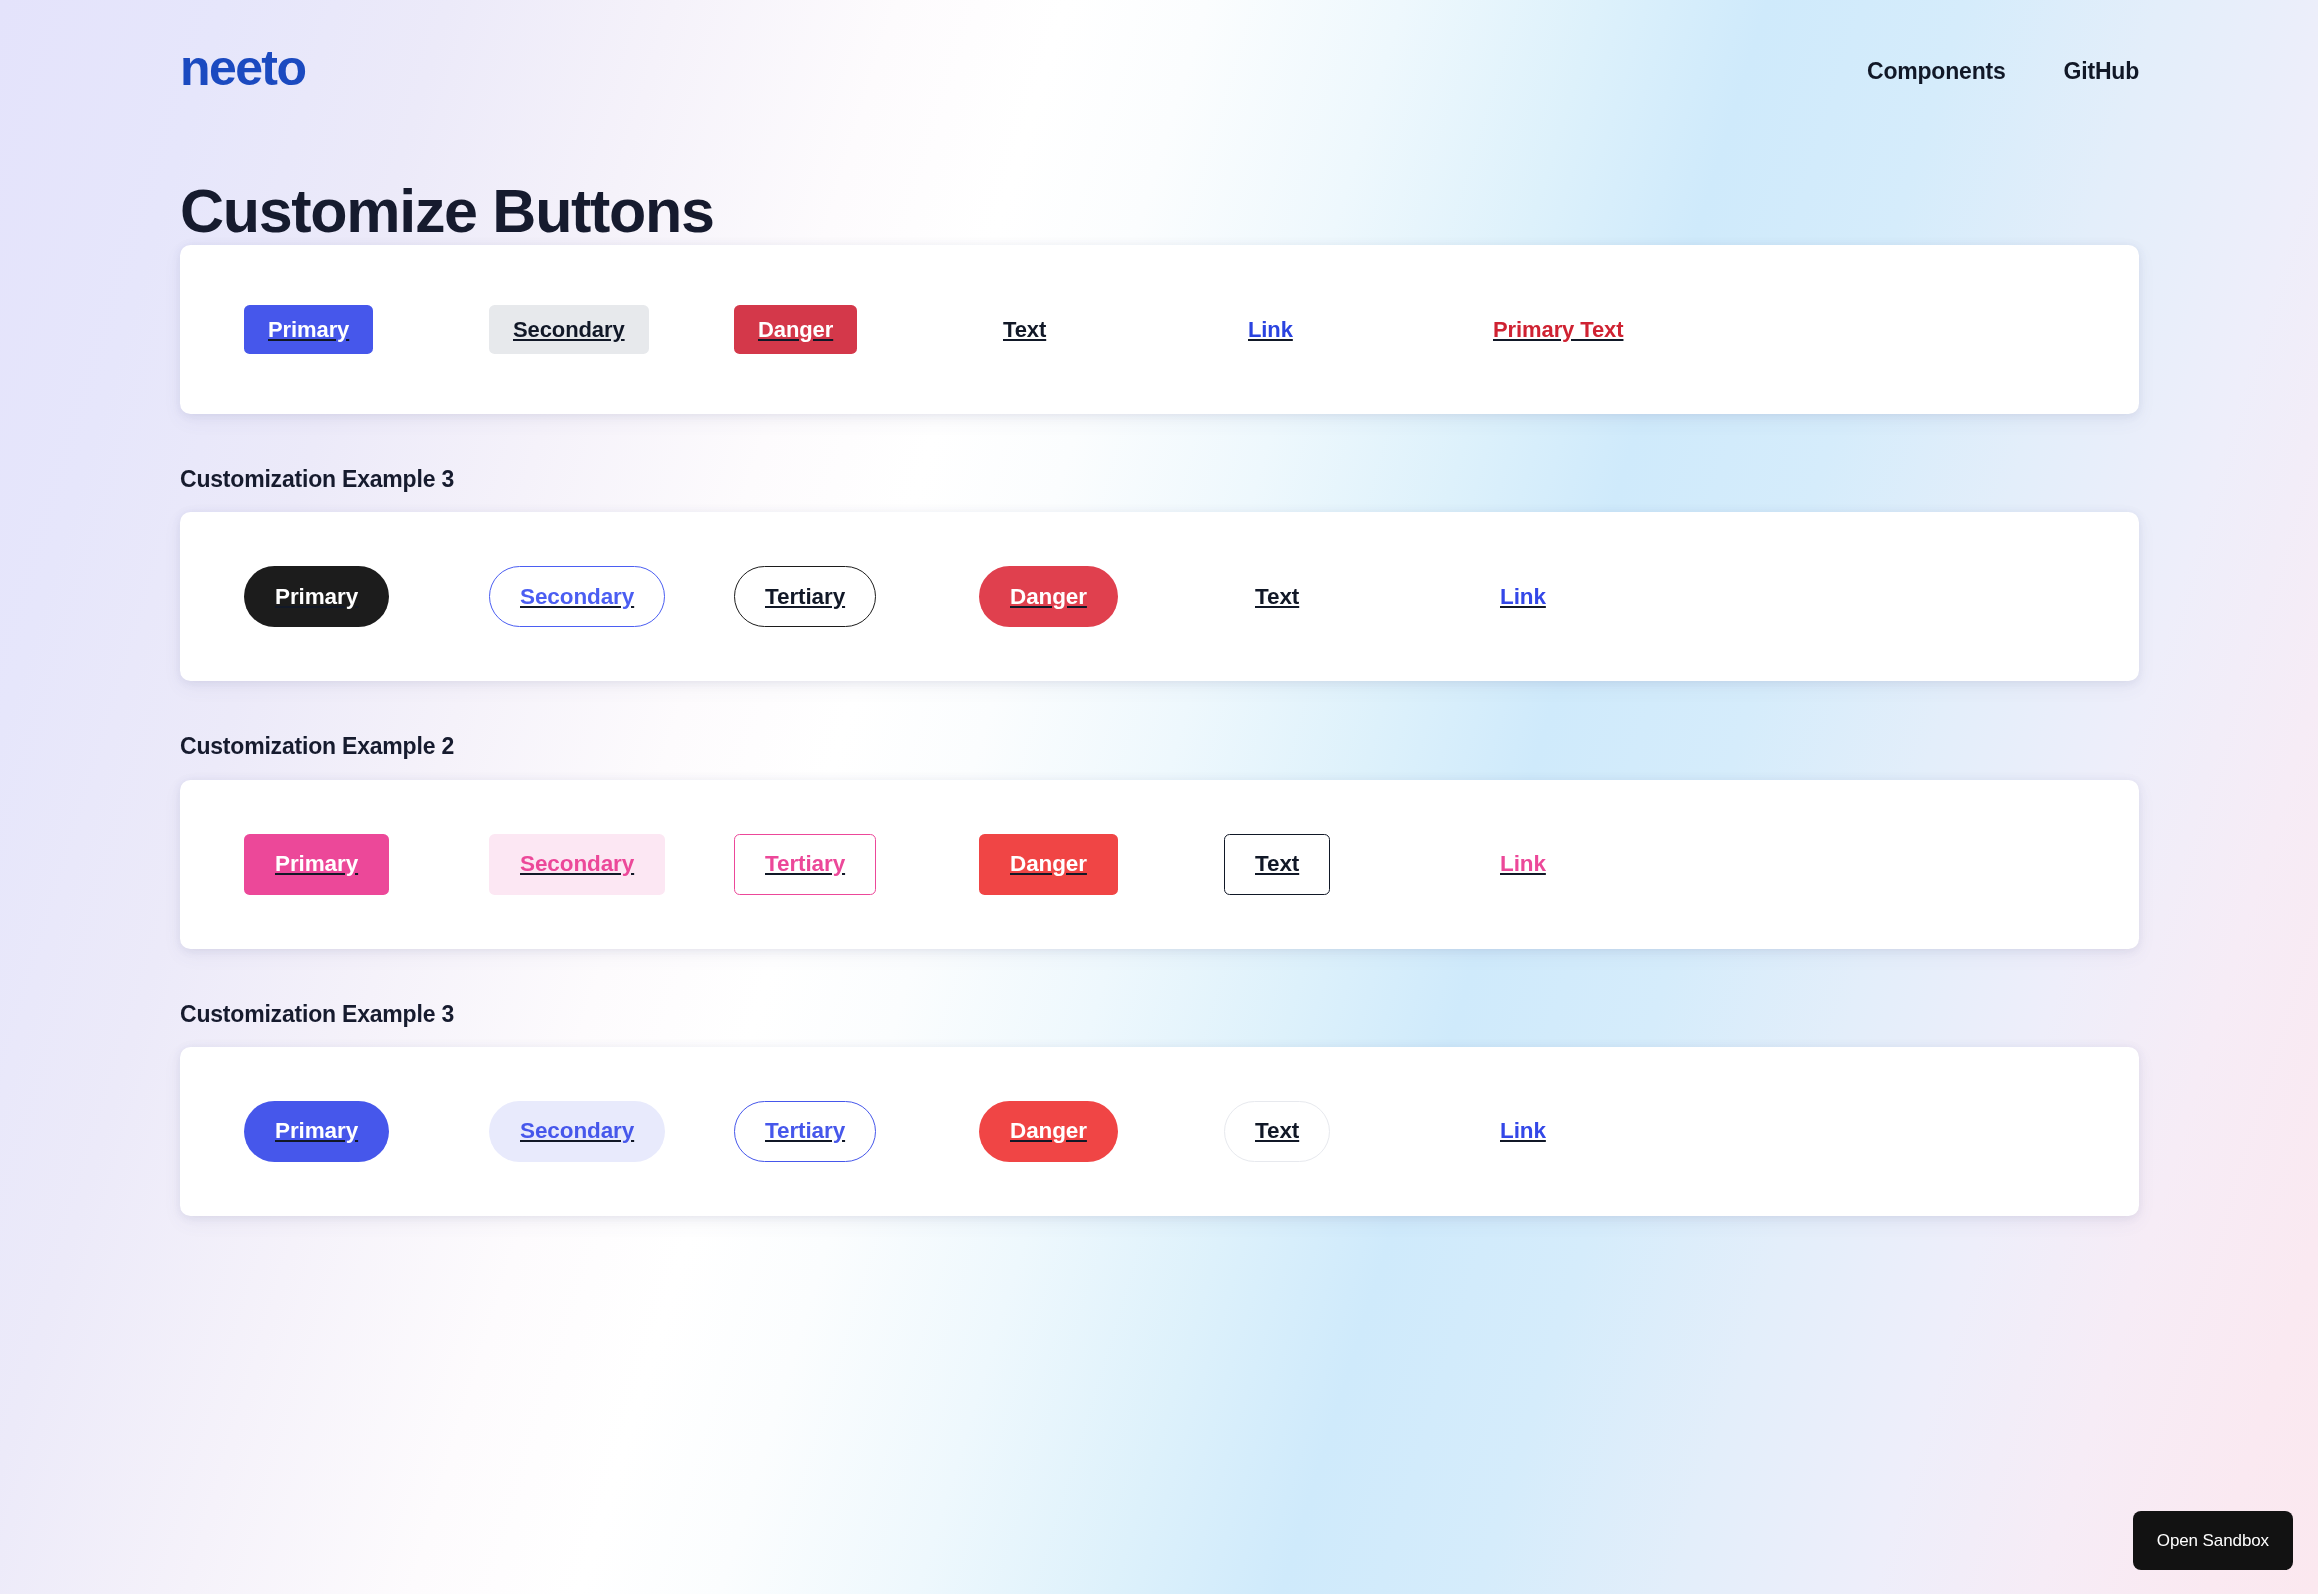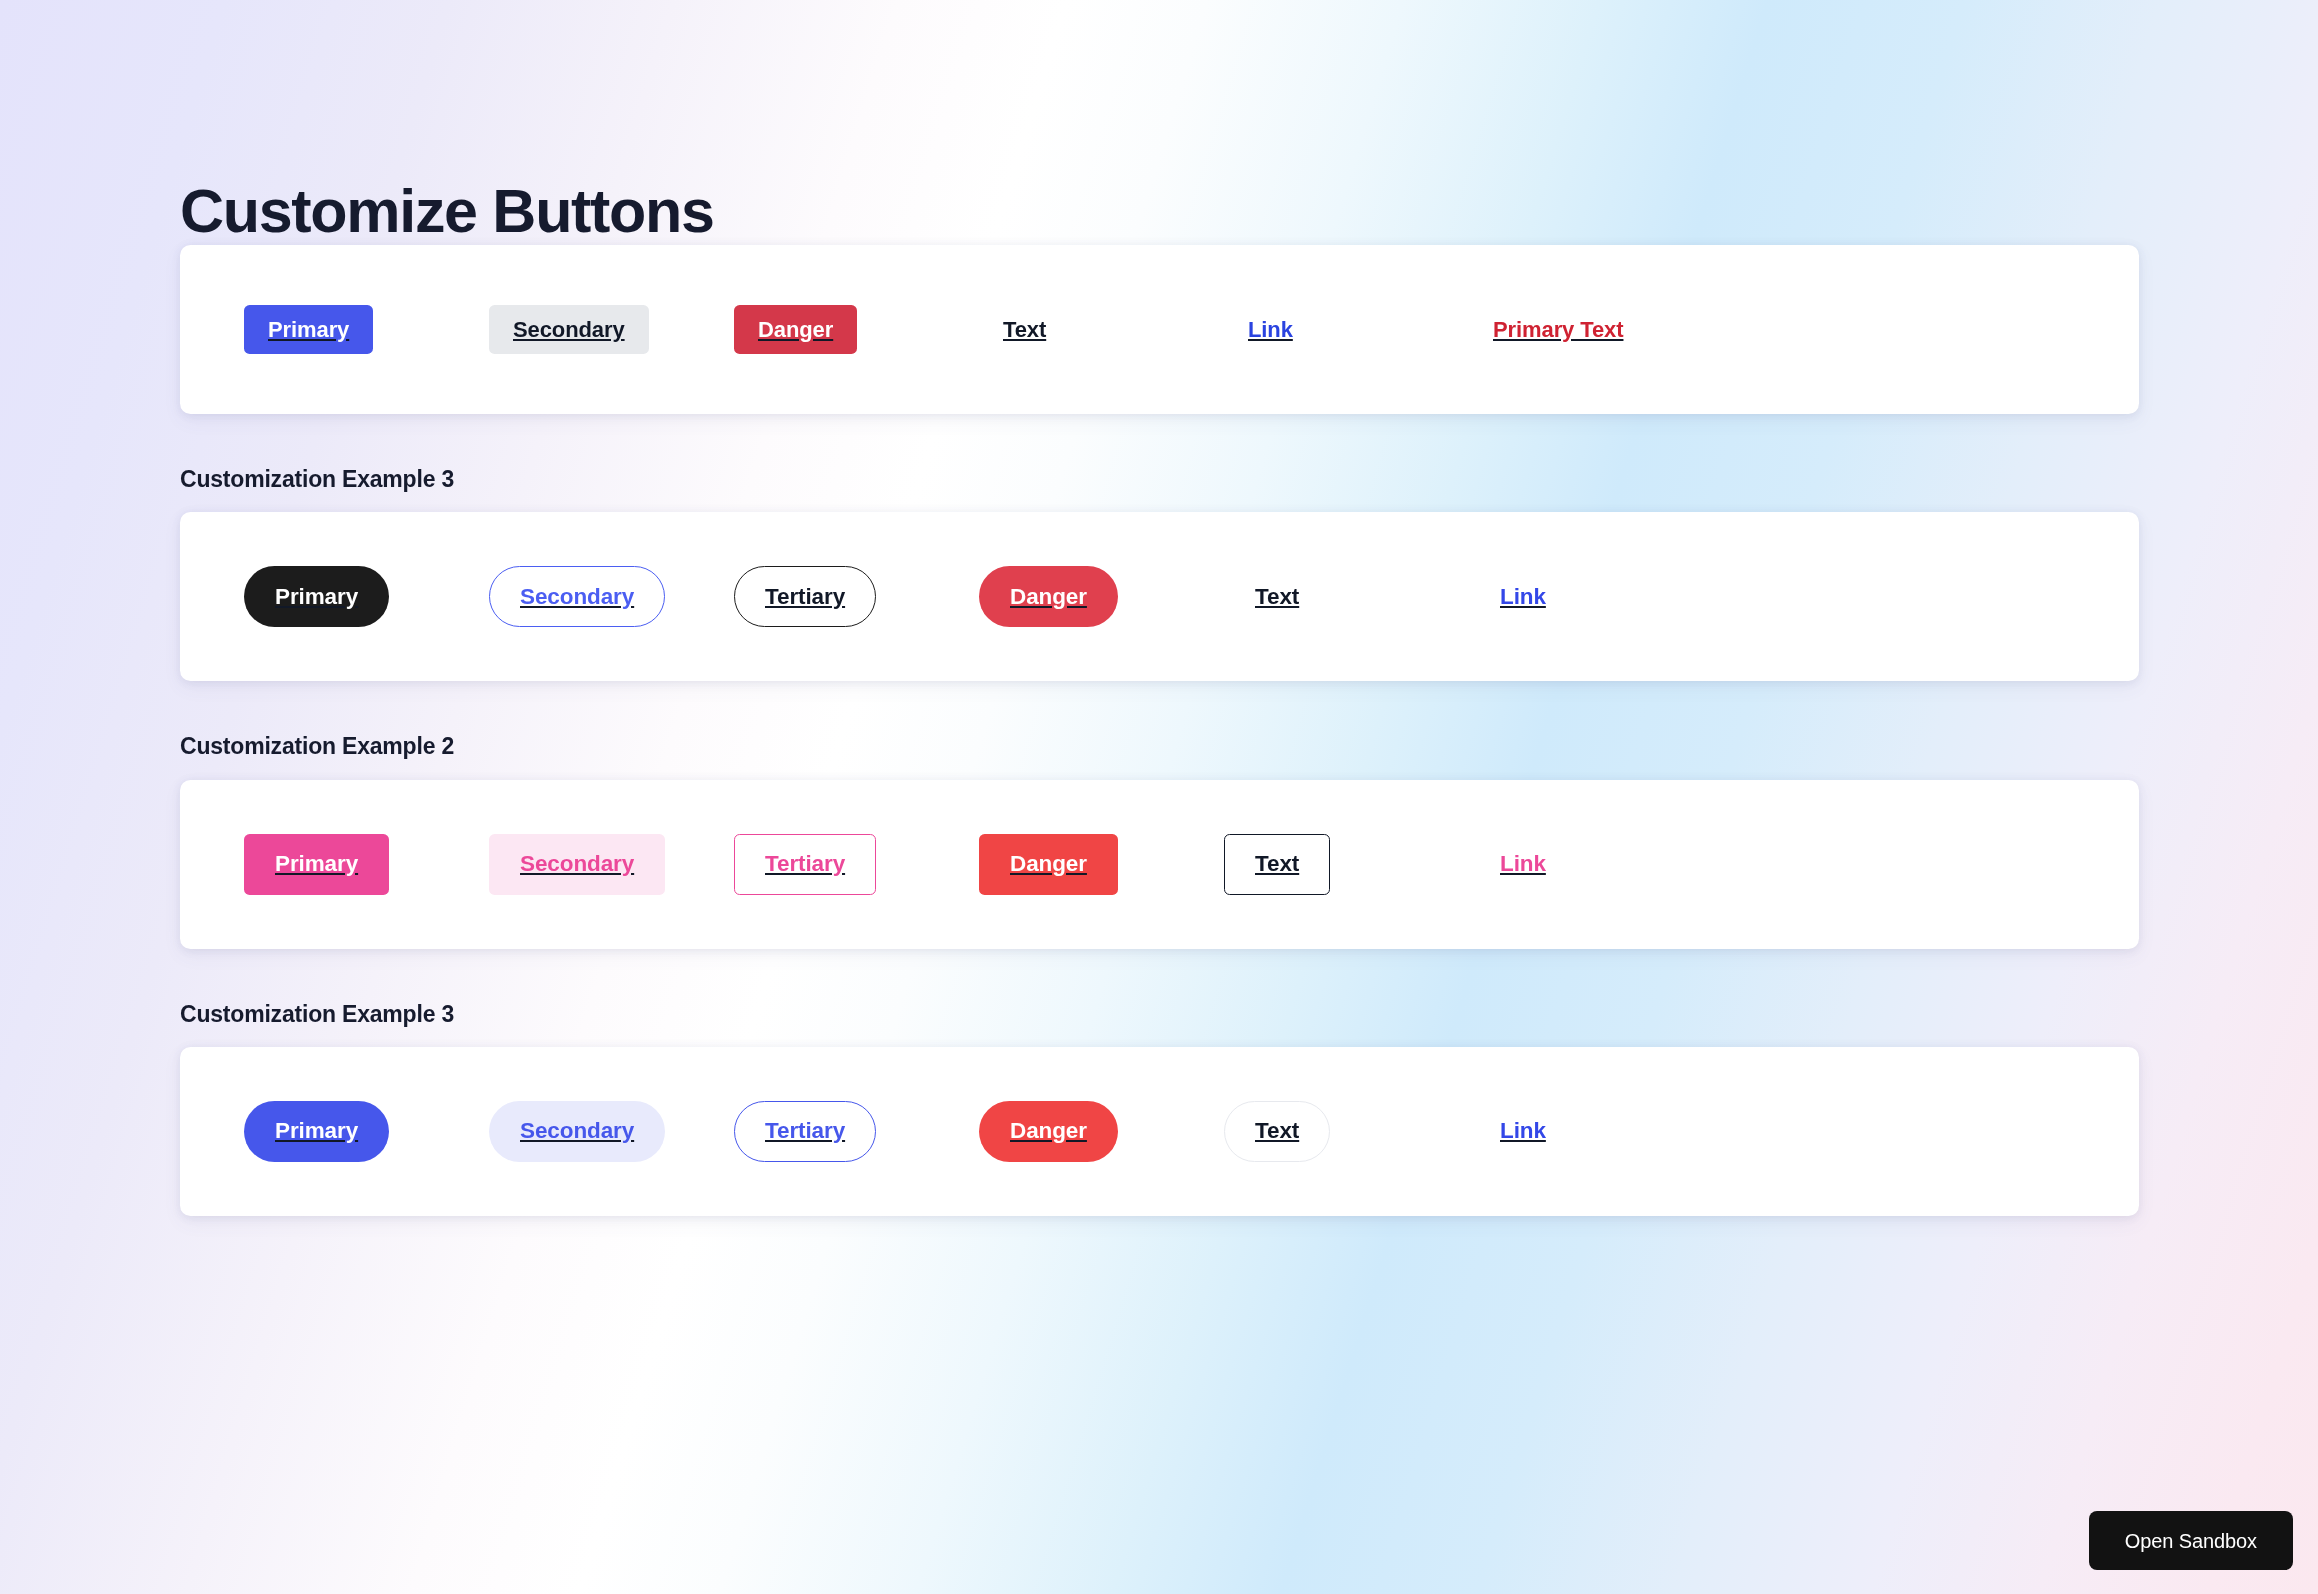--- a/index.html
+++ b/index.html
@@ -181,39 +181,46 @@
   .r4 .link      { background: transparent; color: #3347e8; }
 
   
   .sandbox-btn {
     position: absolute;
     right: 26px;
     bottom: 24px;
     background: #121212;
     color: #ffffff;
     font-family: "Liberation Sans", sans-serif;
-    font-size: 20px;
+    font-size: 17px;
     font-weight: 400;
     letter-spacing: -0.1px;
     border: none;
     border-radius: 8px;
     height: 59px;
-    padding: 0 36px;
+    padding: 0 24px;
     cursor: pointer;
     display: inline-flex;
     align-items: center;
     justify-content: center;
     line-height: 1;
   }
 </style>
 </head>
 <body>
 
 <div class="page">
 
+  <div class="header">
+    <div class="brand">neeto</div>
+    <div class="nav">
+      <a class="nav-link">Components</a>
+      <a class="nav-link">GitHub</a>
+    </div>
+  </div>
 
   <div class="main">
 
     <h1 class="page-title">Customize Buttons</h1>
 
     <div class="card">
       <div class="btn-row r1">
         <div class="slot">
           <button class="btn primary">Primary</button>
         </div>

